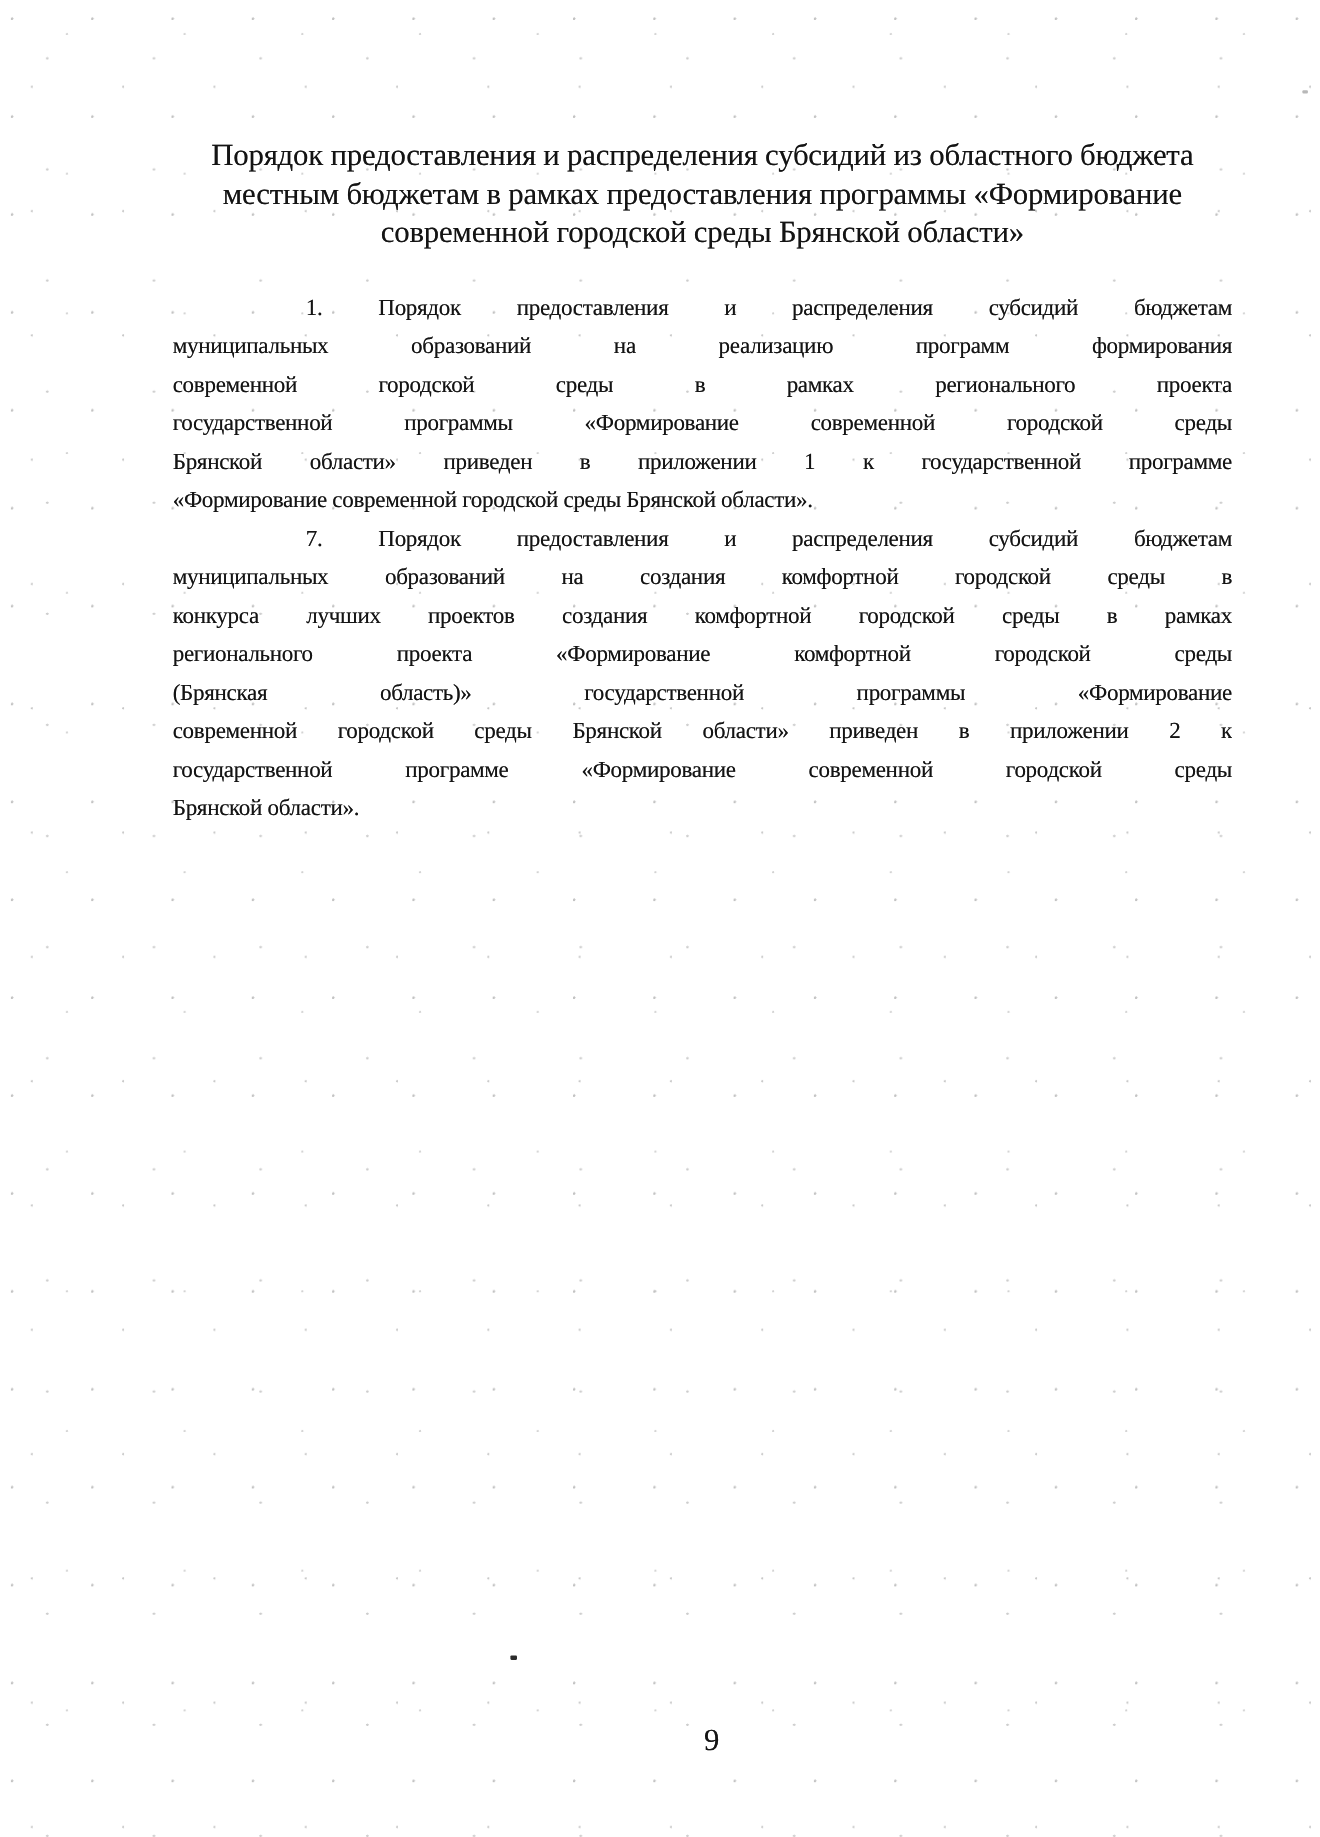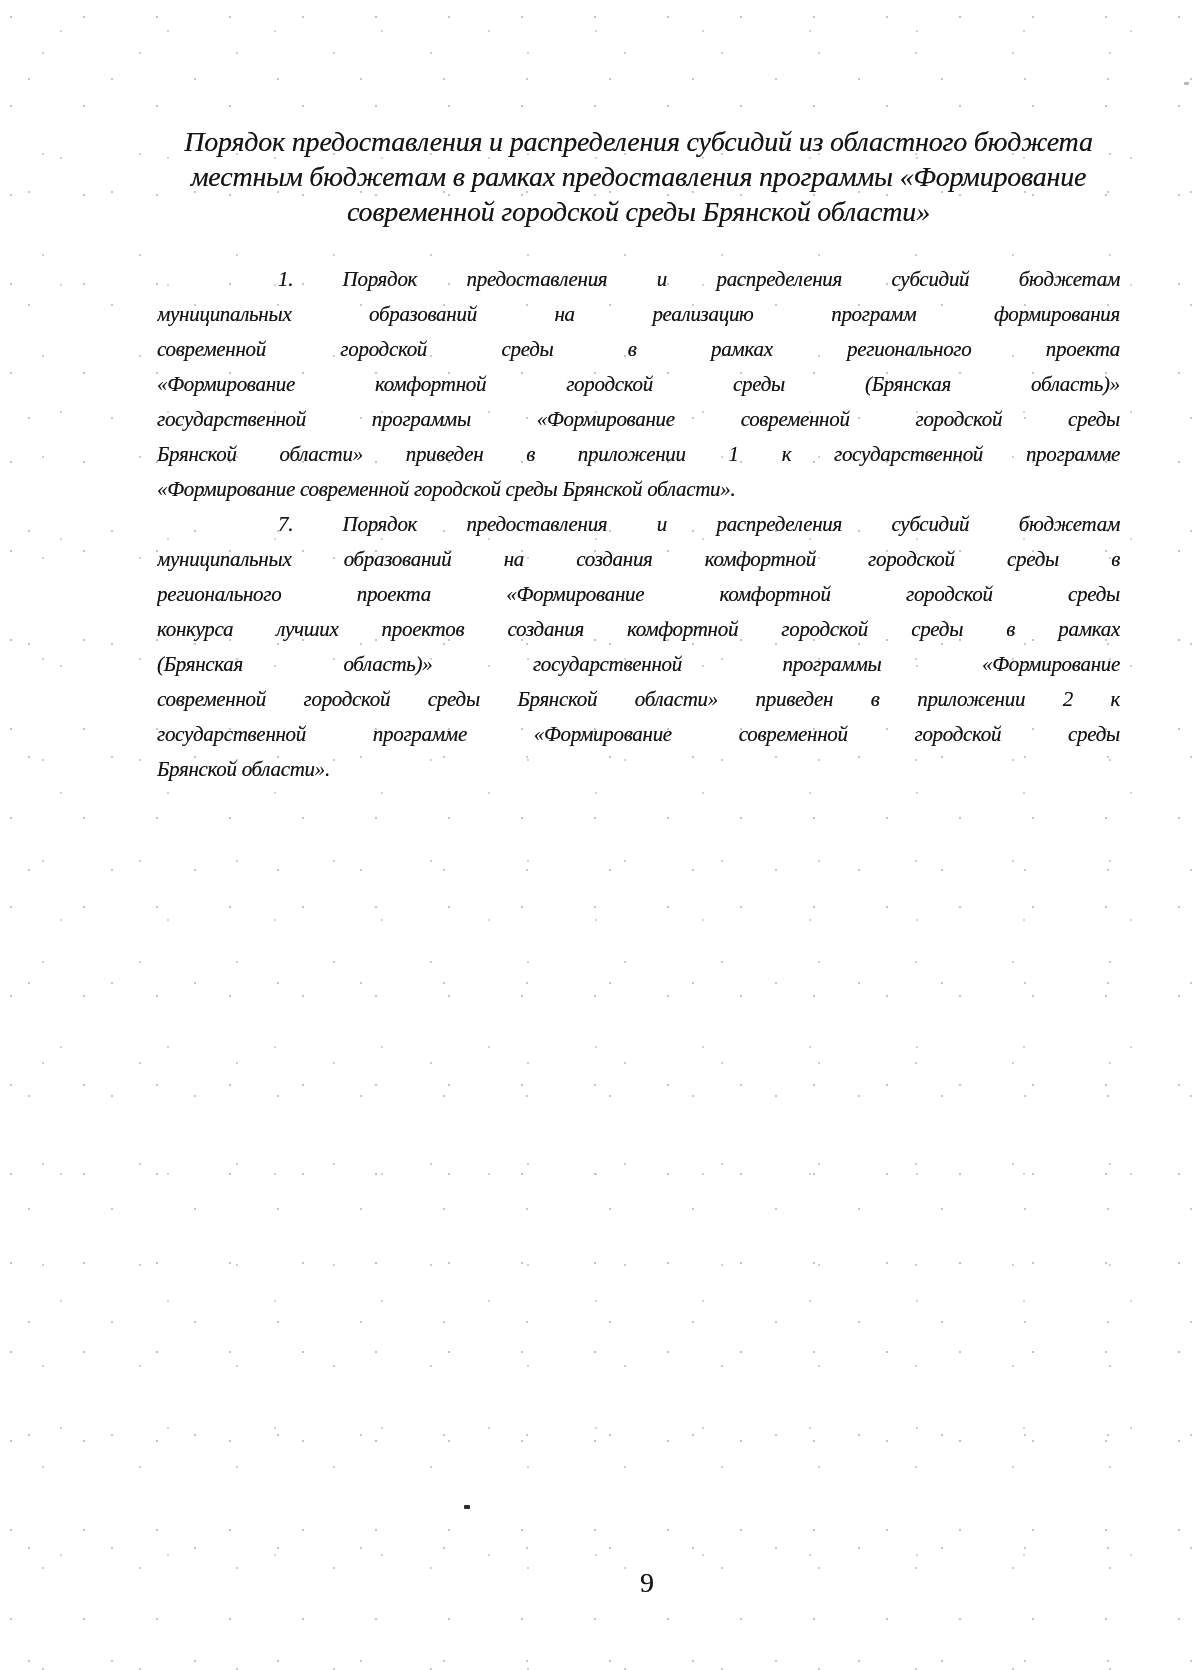--- a/index.html
+++ b/index.html
@@ -29,21 +29,20 @@
   }
   .page {
     position: absolute;
     inset: 0;
   }
   .content {
     position: absolute;
     left: 157px;
     top: 124px;
     width: 963px;
-    font-style: italic;
   }
   .title-line {
     font-size: 28px;
     line-height: 35px;
     text-align: center;
     letter-spacing: -0.2px;
     text-shadow: 0 0 0.5px rgba(0,0,0,0.6);
     height: 35px;
     overflow: hidden;
   }
@@ -104,31 +103,30 @@
     <div class="title-block">
       <div class="title-line">Порядок предоставления и распределения субсидий из областного бюджета</div>
       <div class="title-line">местным бюджетам в рамках предоставления программы «Формирование</div>
       <div class="title-line">современной городской среды Брянской области»</div>
     </div>
 
     <div class="paragraph">
       <div class="para-line first">1. Порядок предоставления и распределения субсидий бюджетам</div>
       <div class="para-line">муниципальных образований на реализацию программ формирования</div>
       <div class="para-line">современной городской среды в рамках регионального проекта</div>
-      <div class="para-line">«Формирование комфортной городской среды (Брянская область)»</div>
       <div class="para-line">государственной программы «Формирование современной городской среды</div>
       <div class="para-line">Брянской области» приведен в приложении 1 к государственной программе</div>
       <div class="para-line last">«Формирование современной городской среды Брянской области».</div>
     </div>
 
     <div class="paragraph">
       <div class="para-line first">7. Порядок предоставления и распределения субсидий бюджетам</div>
       <div class="para-line">муниципальных образований на создания комфортной городской среды в</div>
+      <div class="para-line">конкурса лучших проектов создания комфортной городской среды в рамках</div>
       <div class="para-line">регионального проекта «Формирование комфортной городской среды</div>
-      <div class="para-line">конкурса лучших проектов создания комфортной городской среды в рамках</div>
       <div class="para-line">(Брянская область)» государственной программы «Формирование</div>
       <div class="para-line">современной городской среды Брянской области» приведен в приложении 2 к</div>
       <div class="para-line">государственной программе «Формирование современной городской среды</div>
       <div class="para-line last">Брянской области».</div>
     </div>
 
   </div>
 
   <div class="page-number">9</div>
 

